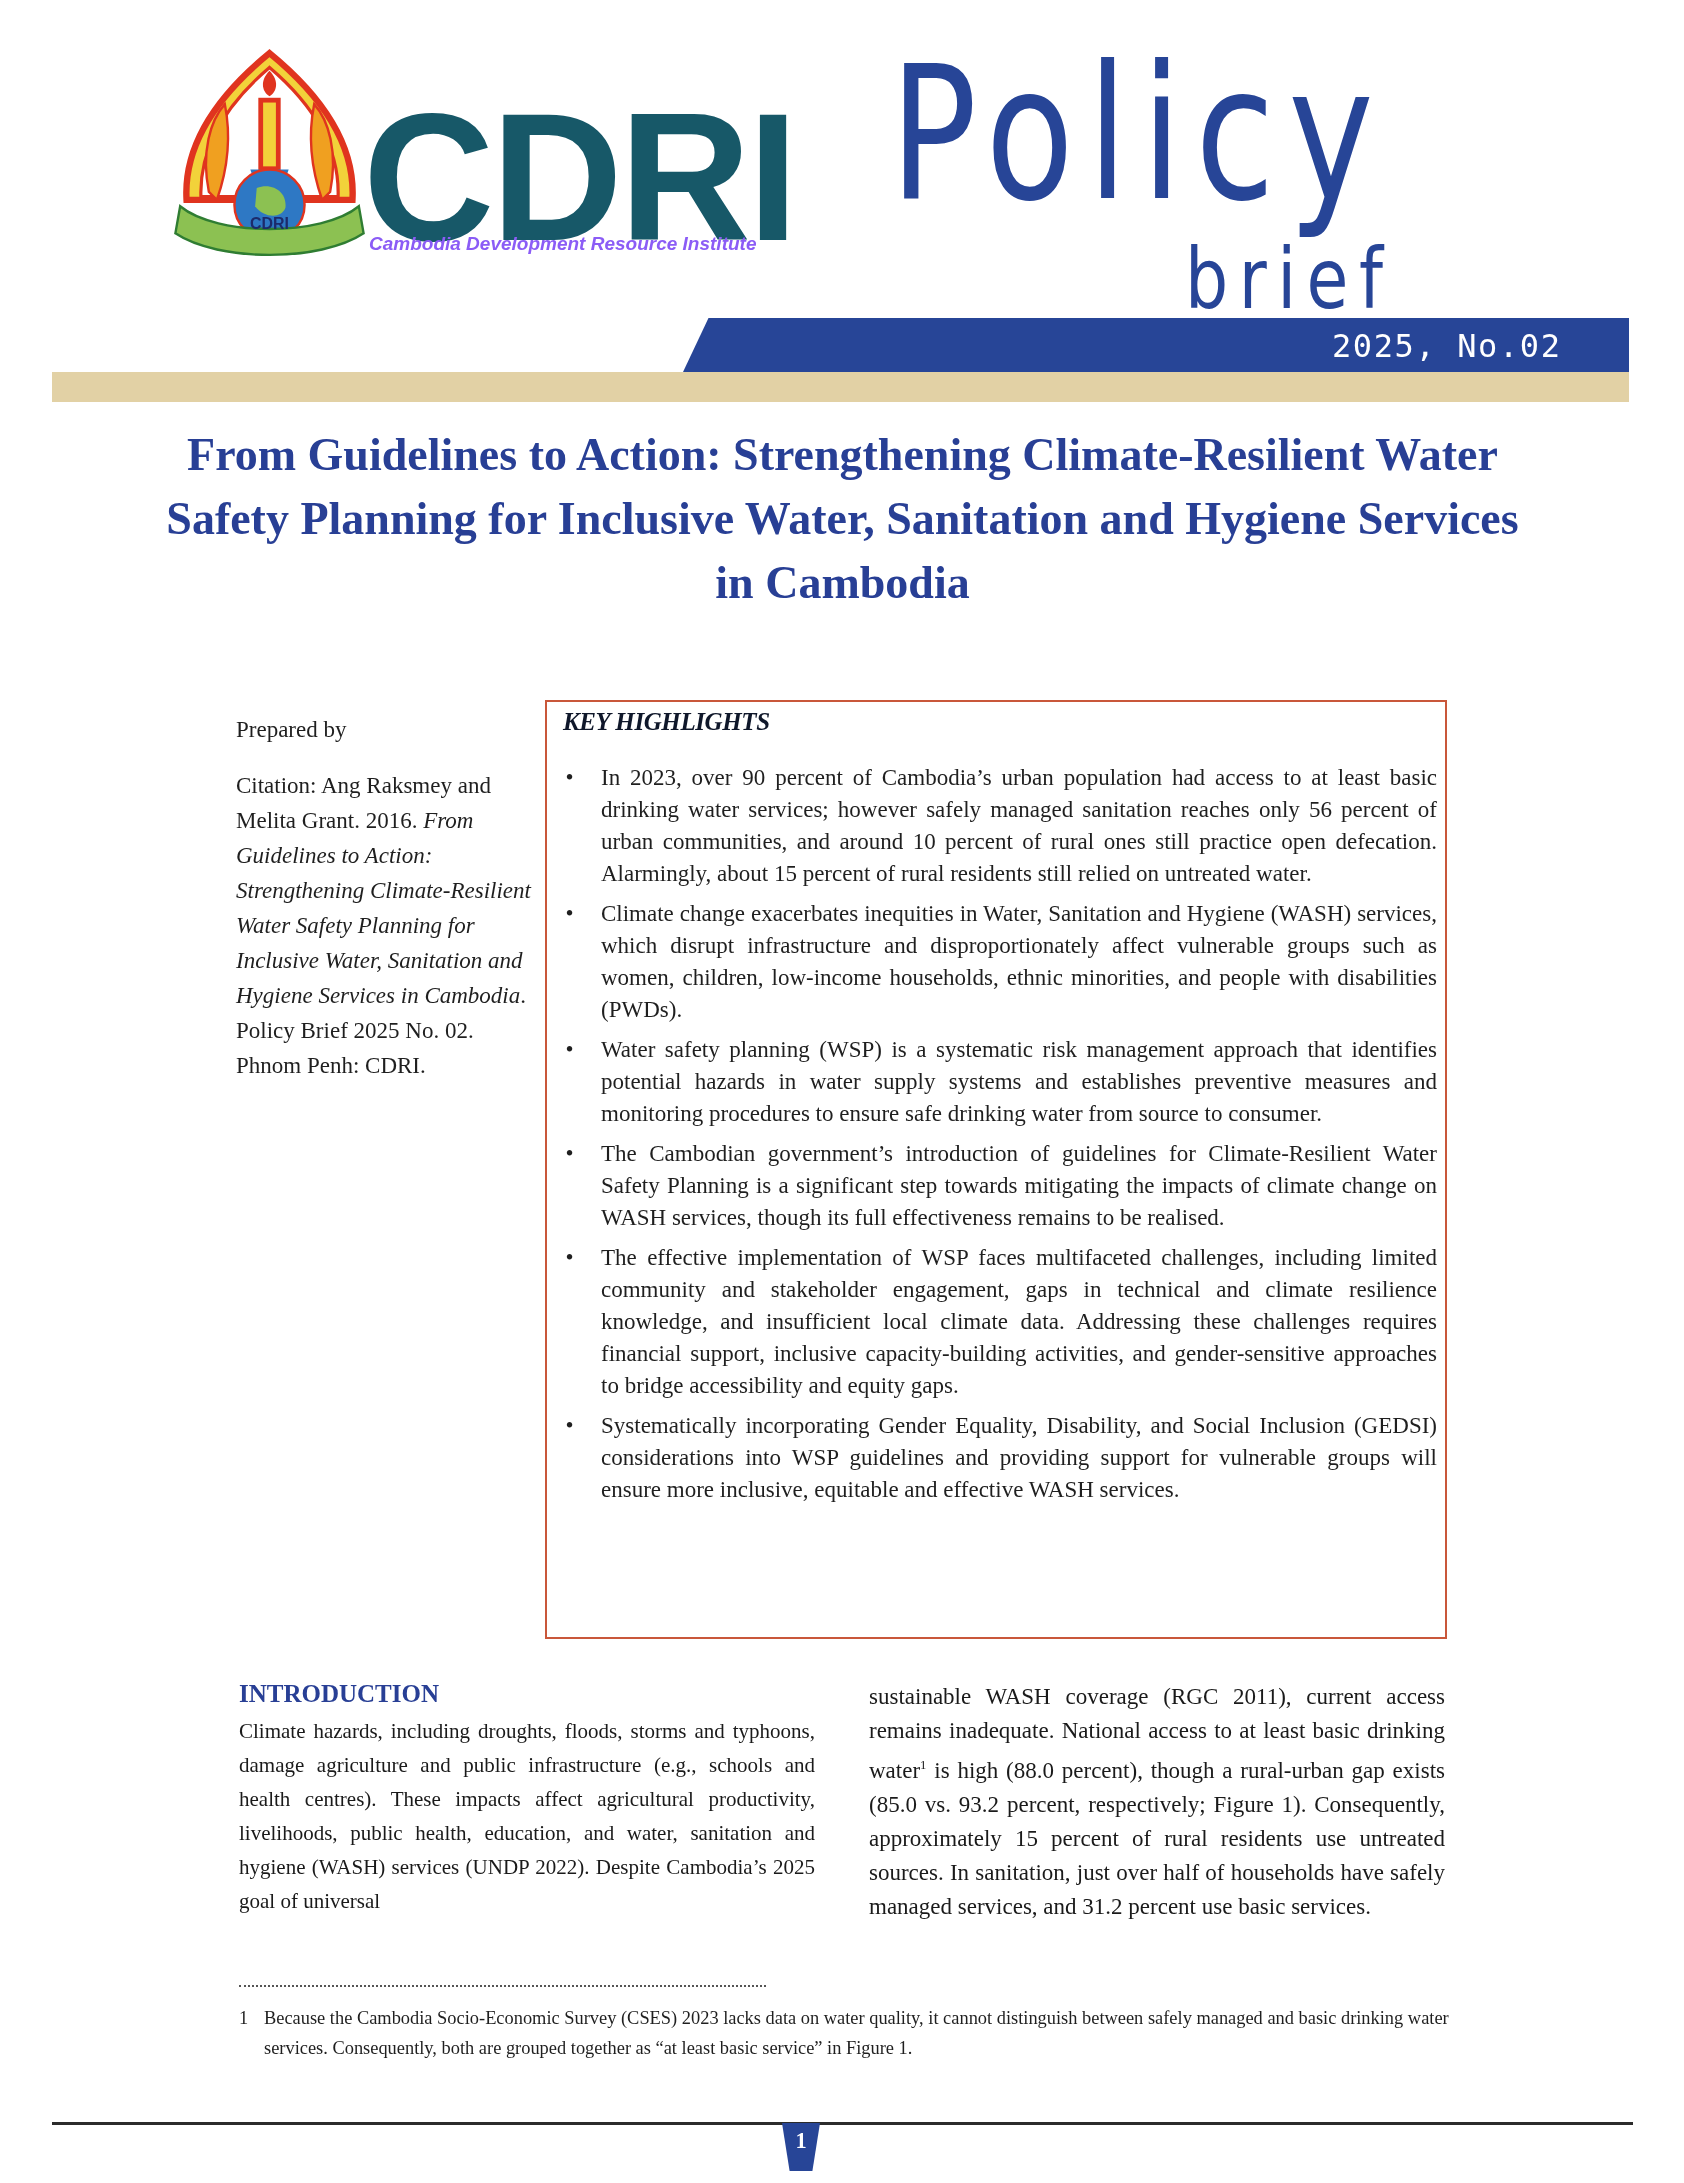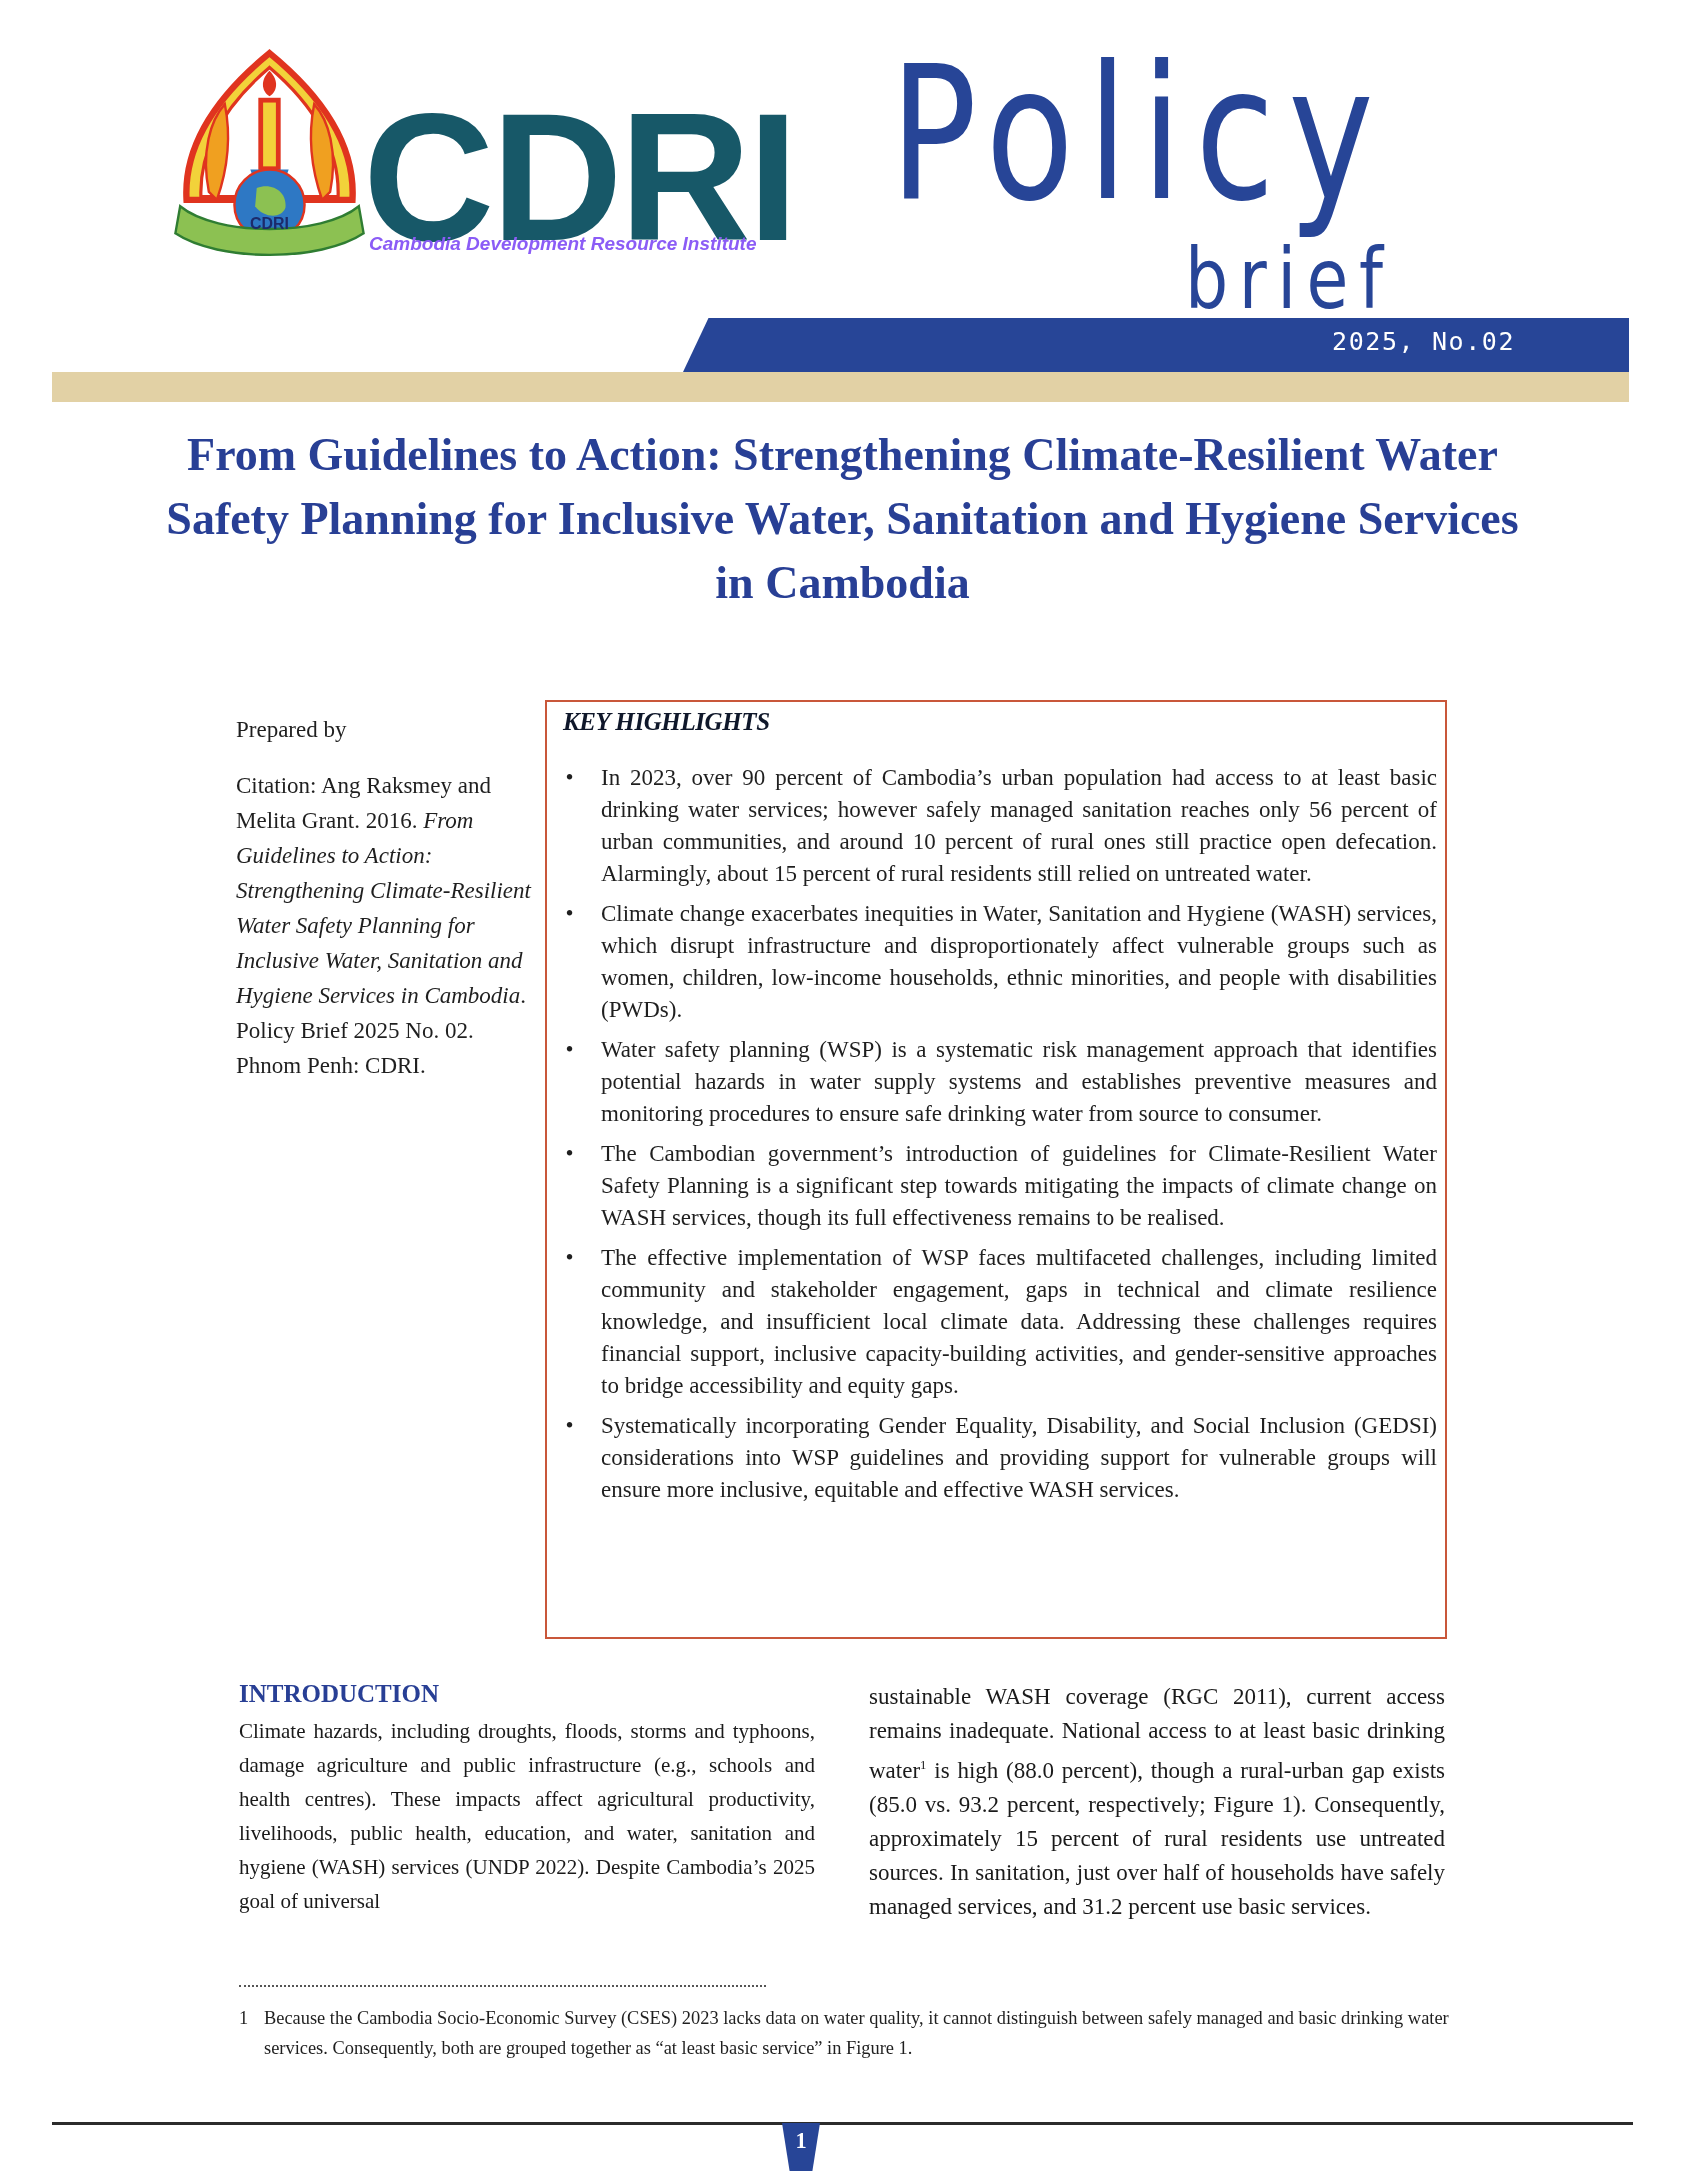--- a/index.html
+++ b/index.html
@@ -8,21 +8,21 @@
 
   
   #logo-emblem { left:169px; top:48px; width:201px; height:216px; }
   #logo-wordmark { left:363px; top:86px; font-family:"Liberation Sans","DejaVu Sans",sans-serif; font-weight:700; font-size:182px; line-height:1; color:#175868; letter-spacing:-3.2px; }
   #logo-subtitle { left:369px; top:233px; font-family:"Liberation Sans","DejaVu Sans",sans-serif; font-weight:700; font-size:19px; color:#8b5cf6; white-space:nowrap;font-style:italic; }
 
   
   #policy-word { left:890px; top:42px; font-family:"DejaVu Sans","Liberation Sans",sans-serif; font-size:185px; line-height:1; color:#274597; letter-spacing:17.6px; transform:scaleX(0.78); transform-origin:left top; }
   #brief-word { left:1185px; top:238px; font-family:"DejaVu Sans","Liberation Sans",sans-serif; font-size:83px; line-height:1; color:#274597; letter-spacing:12.8px; transform:scaleX(0.82); transform-origin:left top; z-index:1; }
   #blue-band { left:683px; top:318px; width:946px; height:54px; background:#274597; clip-path:polygon(25.5px 0,100% 0,100% 100%,0 100%); }
-  #issue-label { left:1332px; top:327px; font-family:"DejaVu Sans Mono","Liberation Mono",monospace; font-size:25px; color:#ffffff; letter-spacing:1.6px; z-index:2;text-align:right; }
+  #issue-label { left:1332px; top:327px; font-family:"DejaVu Sans Mono","Liberation Mono",monospace; font-size:32px; color:#ffffff; letter-spacing:1.6px; z-index:2;text-align:right; }
   #gold-band { left:52px; top:372px; width:1577px; height:30px; background:#e2d1a5; }
 
   
   #doc-title { left:160px; top:423px; width:1365px; text-align:center; font-weight:700; font-size:46px; line-height:64px; color:#283f95; }
 
   
   #left-col { left:236px; top:712px; width:307px; font-size:23px; line-height:35px; color:#1f1f1f; }
   #left-col p { margin:0 0 16px 0; }
   #left-col .prep { margin-bottom:21px; }
   #left-col em { font-style:italic; }

